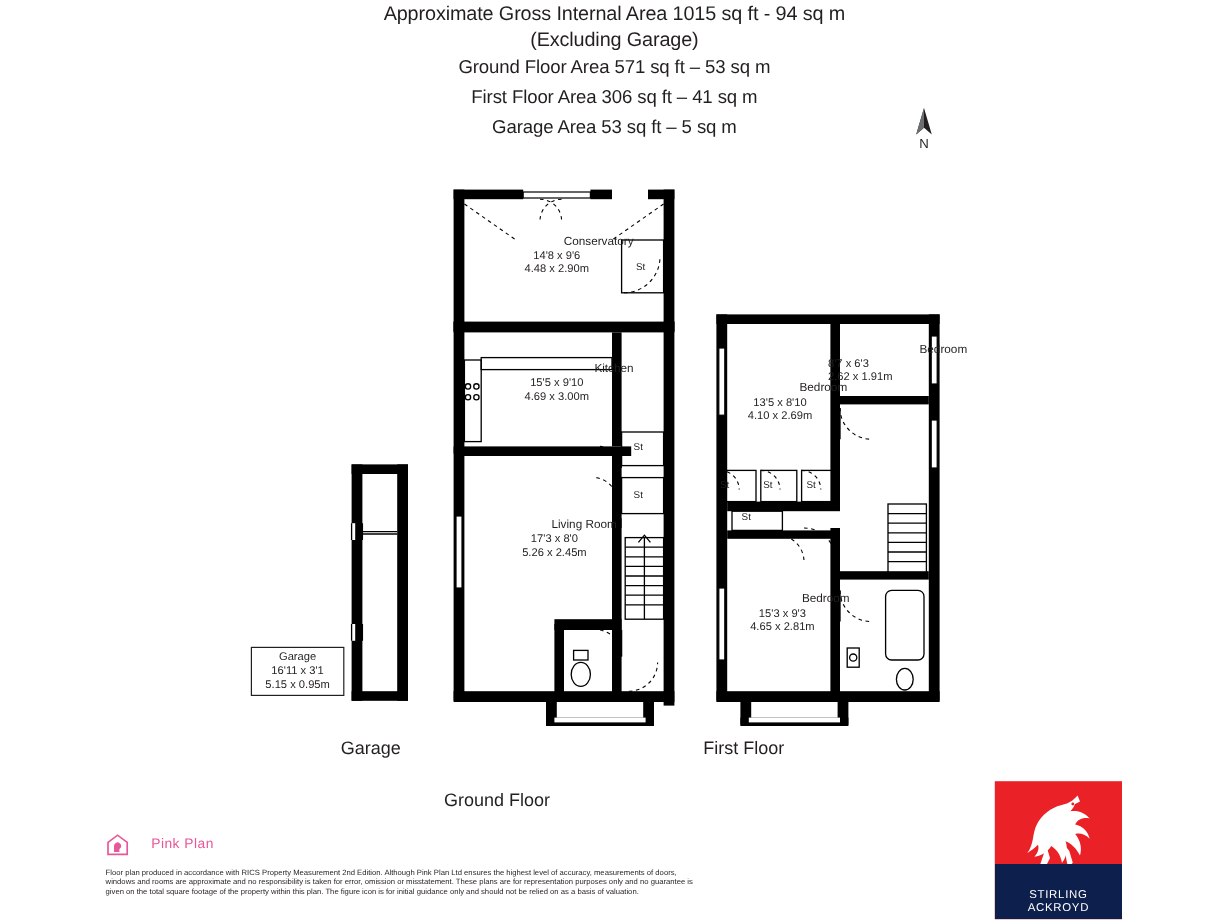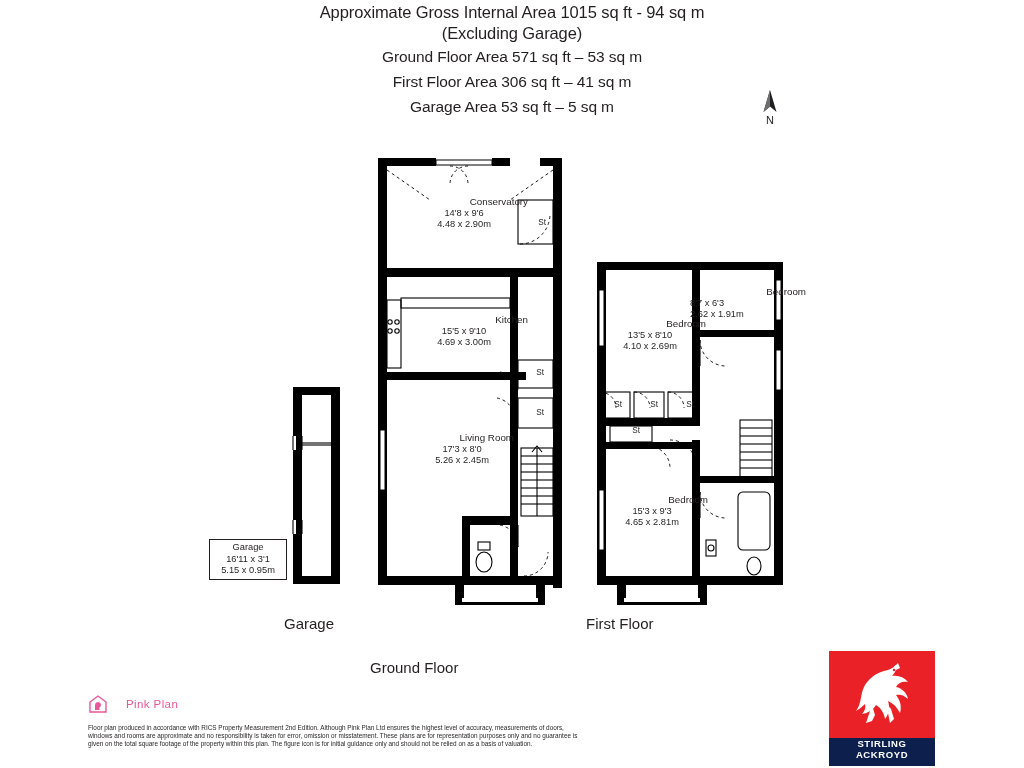--- a/index.html
+++ b/index.html
@@ -72,21 +72,21 @@
     line-height: 11.5px;
     font-size: 9.3px;
     color: #231f20;
     white-space: nowrap;
   }
   .room .rname { font-size: 9.8px; text-align: right; }
   .st-label {
     position: absolute;
     font-size: 8.2px;
     color: #231f20;
-    text-align: right;
+    text-align: left;
     white-space: nowrap;
   }
 
   
   .garage-box {
     position: absolute;
     left: 209px;
     top: 539px;
     width: 78px;
     border: 1px solid #231f20;
@@ -136,29 +136,29 @@
     left: 829px;
     top: 651px;
     width: 106px;
     height: 115px;
     background: #ea2227;
     overflow: hidden;
   }
   .logo .logo-bottom {
     position: absolute;
     left: 0; bottom: 0;
-    width: 106px; height: 28px;
+    width: 106px; height: 46px;
     background: #0d1f4c;
     color: #ffffff;
     text-align: center;
     font-size: 9.5px;
     line-height: 11px;
-    font-weight: bold;
+    font-weight: normal;
     letter-spacing: 0.6px;
-    padding-top: 0;
+    padding-top: 20px;
   }
   .logo .griffin {
     position: absolute;
     left: 50%;
     top: 6px;
     transform: translateX(-50%);
   }
 </style>
 </head>
 <body>
@@ -346,21 +346,21 @@
       </g>
     </svg>
   </div>
 
   <div class="room" style="left:400px; top:196px; width:128px;">
     <div class="rname">Conservatory</div>
     <div>14'8 x 9'6</div>
     <div>4.48 x 2.90m</div>
   </div>
 
-  <div class="room" style="left:400px; top:314px; width:128px;">
+  <div class="room" style="left:400px; top:302px; width:128px;">
     <div class="rname">Kitchen</div>
     <div>15'5 x 9'10</div>
     <div>4.69 x 3.00m</div>
   </div>
 
   <div class="room" style="left:382px; top:432px; width:104px;margin-left:28px;">
     <div class="rname">Living Room</div>
     <div>17'3 x 8'0</div>
     <div>5.26 x 2.45m</div>
   </div>

